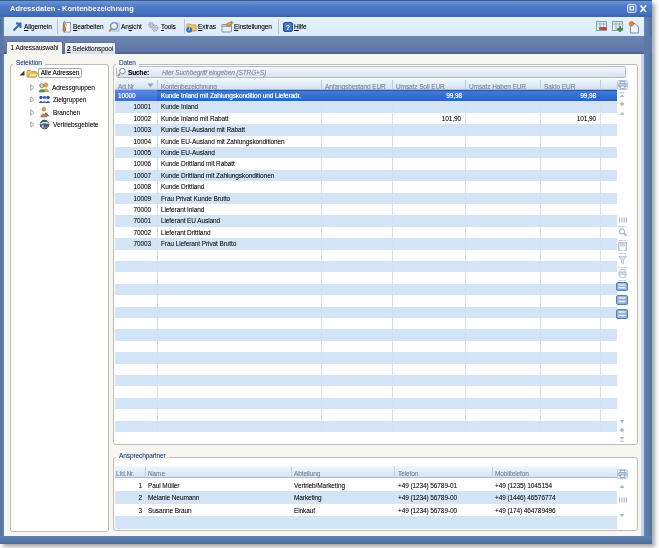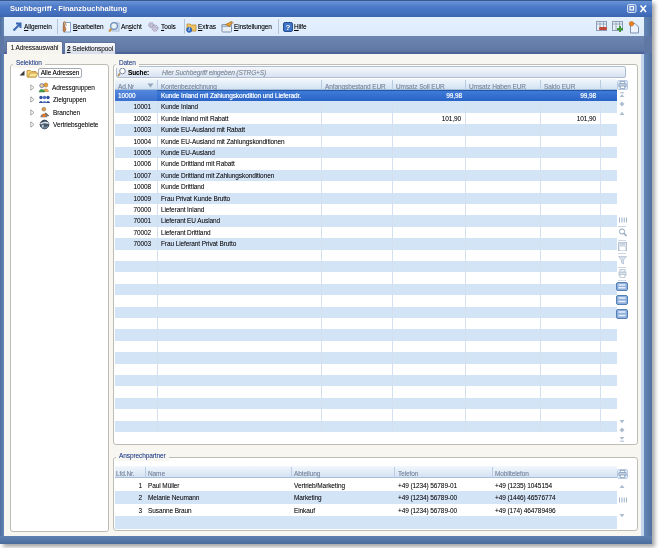--- a/index.html
+++ b/index.html
@@ -34,21 +34,21 @@
 .gblabel{position:absolute;color:#2b4a9b;background:#f7f6f1;padding:0 3px;line-height:11px;z-index:5;}
 .hdrcell{position:absolute;color:#8292aa;line-height:11px;white-space:nowrap;}
 .rowtxt{position:absolute;line-height:11.4px;white-space:nowrap;color:#101010;}
 .selrow{position:absolute;background:linear-gradient(#3e7bd9,#2a63c6);border-top:1px solid #2456a8;}
 .seltxt{color:#fff;position:absolute;white-space:nowrap;text-shadow:0 0 0.7px rgba(255,255,255,0.8);}
 .vline{position:absolute;width:1px;background:#d4e0ef;}
 </style></head>
 <body>
 <div class="win"></div>
 <div class="titlebar"></div>
-<div class="titletxt">Suchbegriff - Finanzbuchhaltung</div>
+<div class="titletxt">Adressdaten - Kontenbezeichnung</div>
 
 <svg class="abs" style="left:627px;top:4px" width="22" height="10" viewBox="0 0 22 10">
   <rect x="0.5" y="0.5" width="8.5" height="8" fill="rgba(255,255,255,0.12)" stroke="#d8e4f6" stroke-width="1" rx="1.5"></rect>
   <rect x="3" y="2.5" width="3.5" height="3.5" fill="none" stroke="#ffffff" stroke-width="1.1"></rect>
   <path d="M13.5 1.5 L19 8 M19 1.5 L13.5 8" stroke="#ffffff" stroke-width="1.6" fill="none"></path>
 </svg>
 <div class="b-left"></div>
 <div class="b-right"></div>
 <div class="b-bottom"></div>
 <div class="toolbar"></div>

